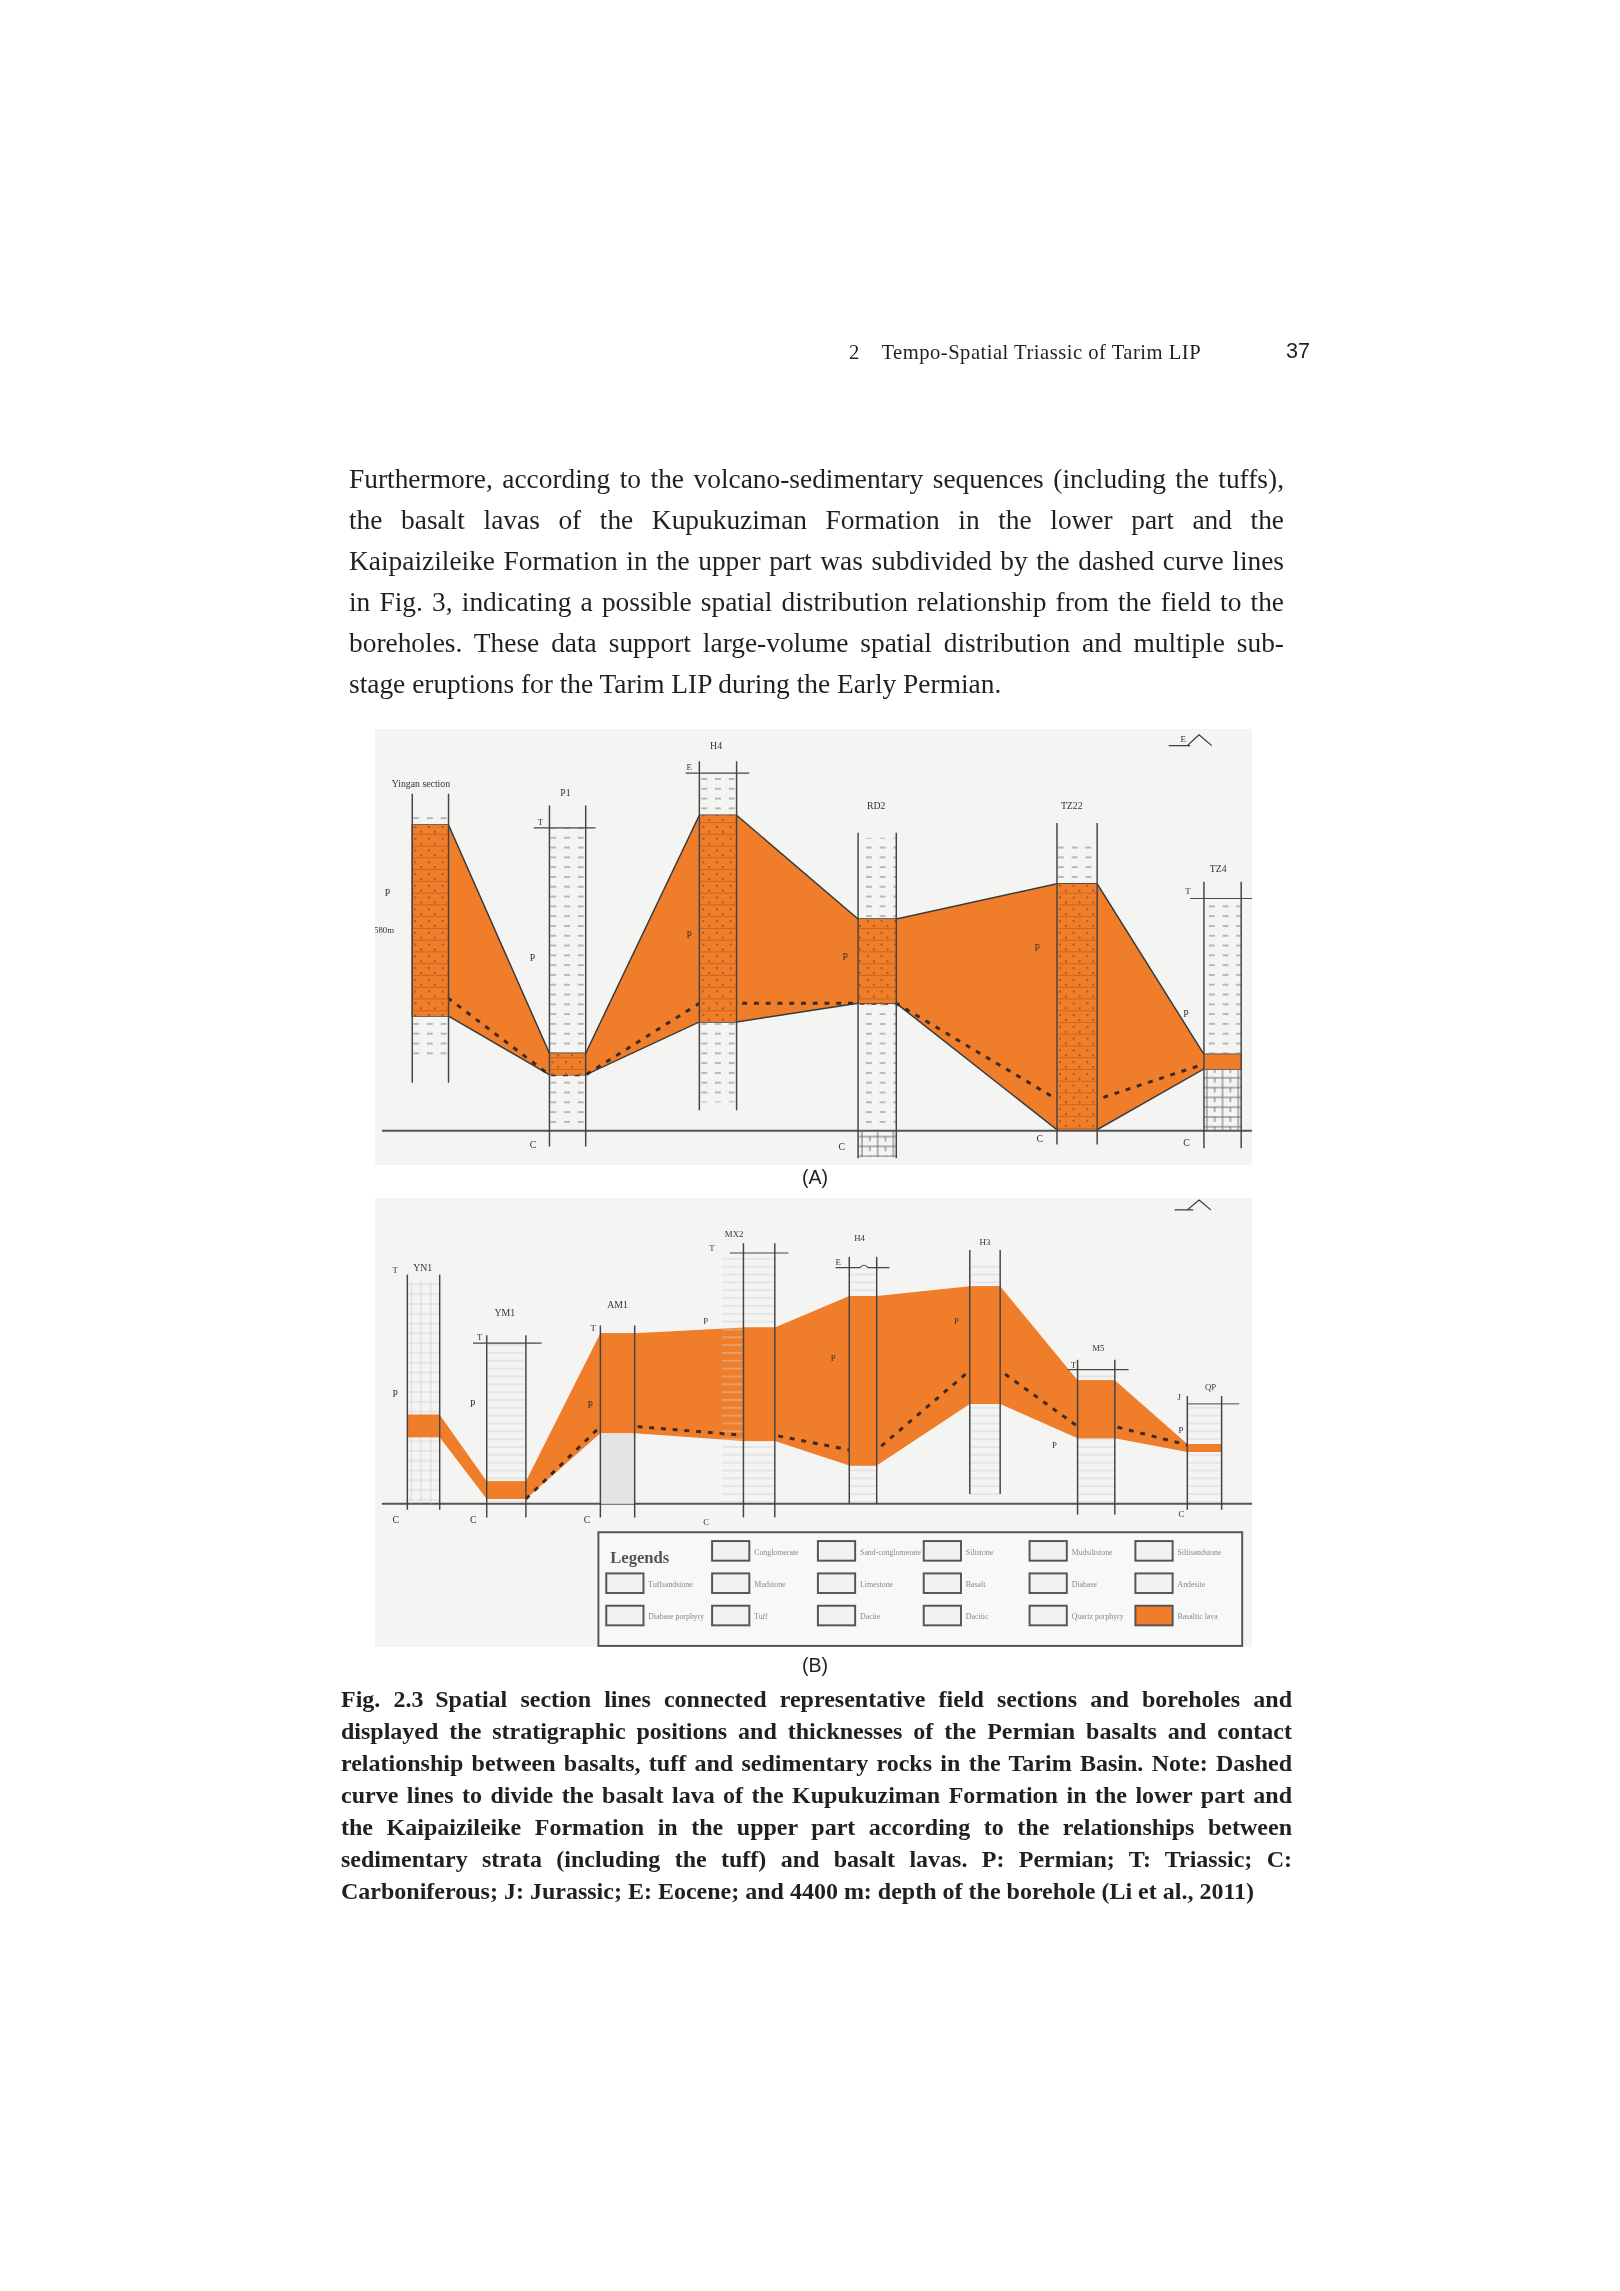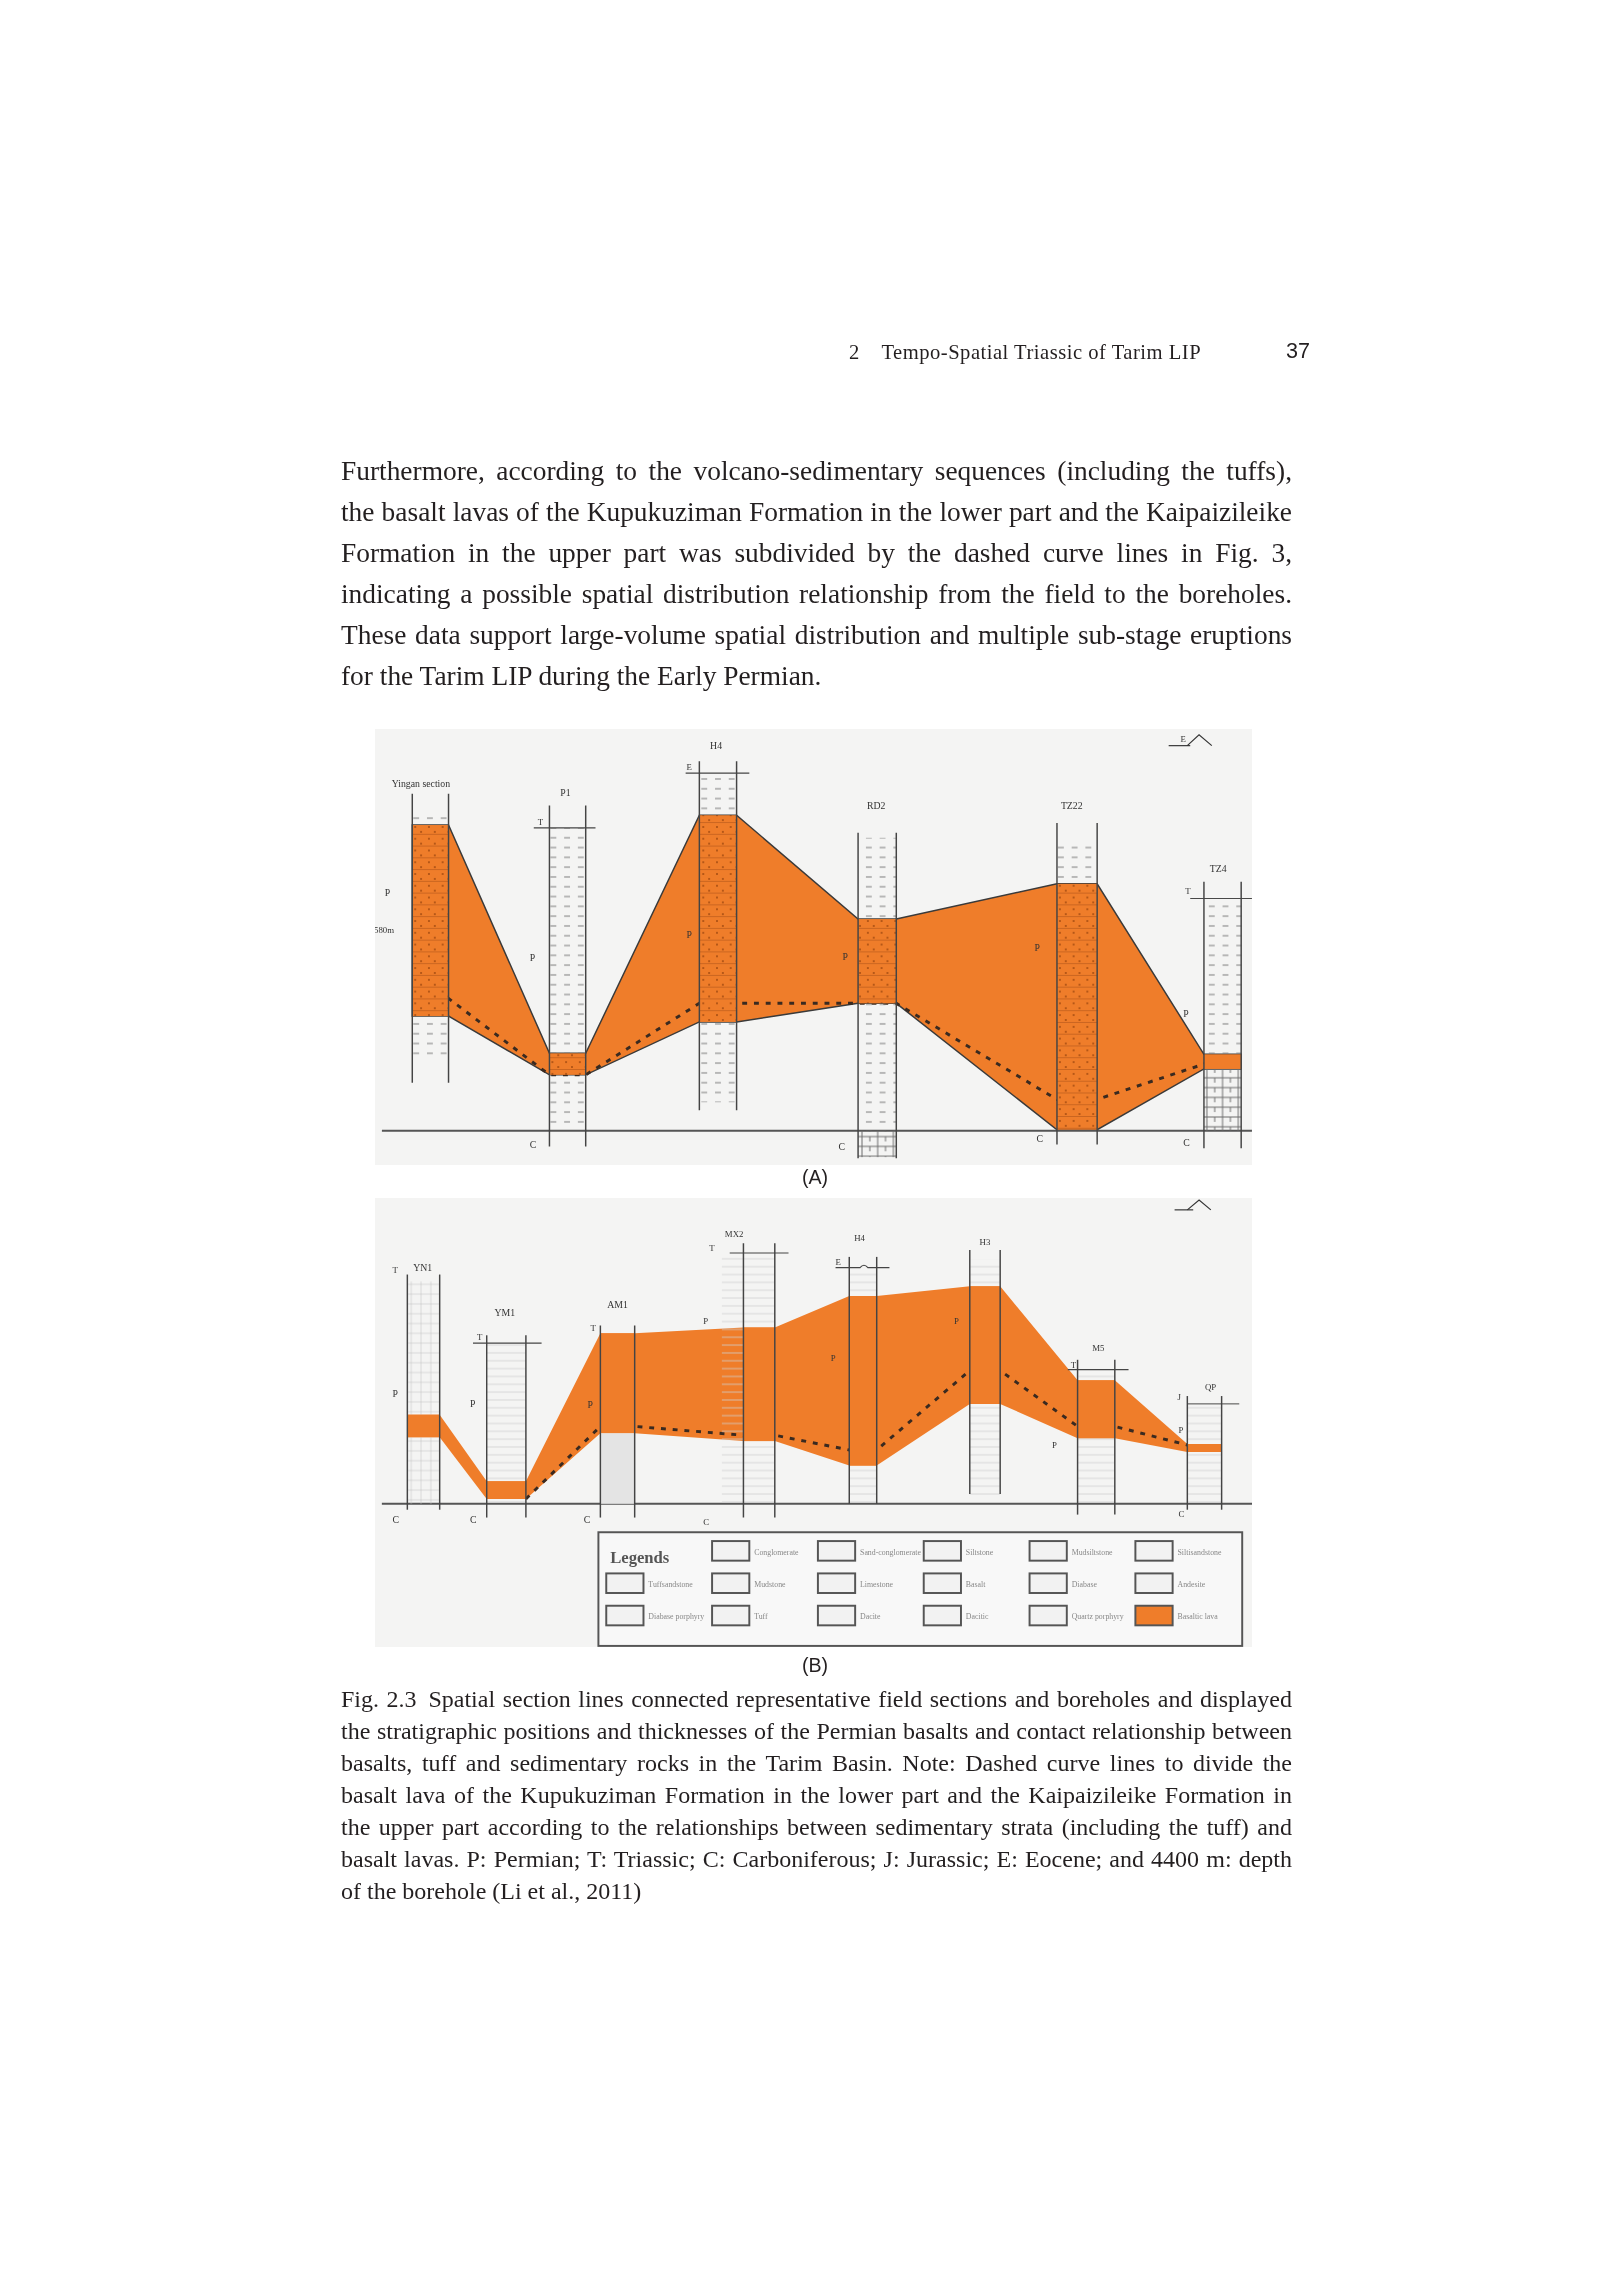--- a/index.html
+++ b/index.html
@@ -1,30 +1,30 @@
 <!DOCTYPE html>
 <html><head>
 <meta charset="utf-8">
 <style>
   html, body { margin:0; padding:0; background:#ffffff; }
   body { width:1620px; height:2292px; position:relative; overflow:hidden; font-family:"Liberation Serif", serif; color:#231f20; }
   .running-head { position:absolute; top:341px; left:849px; font-size:20.6px; letter-spacing:0.5px; white-space:nowrap; }
   .running-head .chap { margin-right:21.6px; }
   .page-num { position:absolute; top:338px; left:1286px; font-family:"Liberation Sans", sans-serif; font-size:21.6px; }
   .body-text { position:absolute; top:451px; left:341px; width:951px; font-size:27.4px; line-height:41px; text-align:justify; }
-  .body-text p { margin:0; }
+  .body-text p { margin:8px; }
   .figure { position:absolute; }
   #figA { left:375px; top:729px; width:877px; height:436px; background:#f4f4f3; }
   #figB { left:375px; top:1198px; width:877px; height:449px; background:#f4f4f3; }
   svg text { font-family:"Liberation Serif", serif; }
   .panel-label { position:absolute; font-family:"Liberation Sans", sans-serif; font-size:19.6px; }
   #labelA { left:802px; top:1166px; }
   #labelB { left:802px; top:1654px; }
   .caption { position:absolute; top:1683px; left:341px; width:951px; font-size:24px; line-height:32px; text-align:justify; }
-  .caption p { margin:0; }
+  .caption p { margin:0;font-weight:bold; }
   .caption .fig-no { margin-right:11.8px; }
 </style>
 </head>
 <body>
 
 <div class="running-head">
   <span class="chap">2</span><span>Tempo-Spatial Triassic of Tarim LIP</span>
 </div>
 <div class="page-num">37</div>
 

